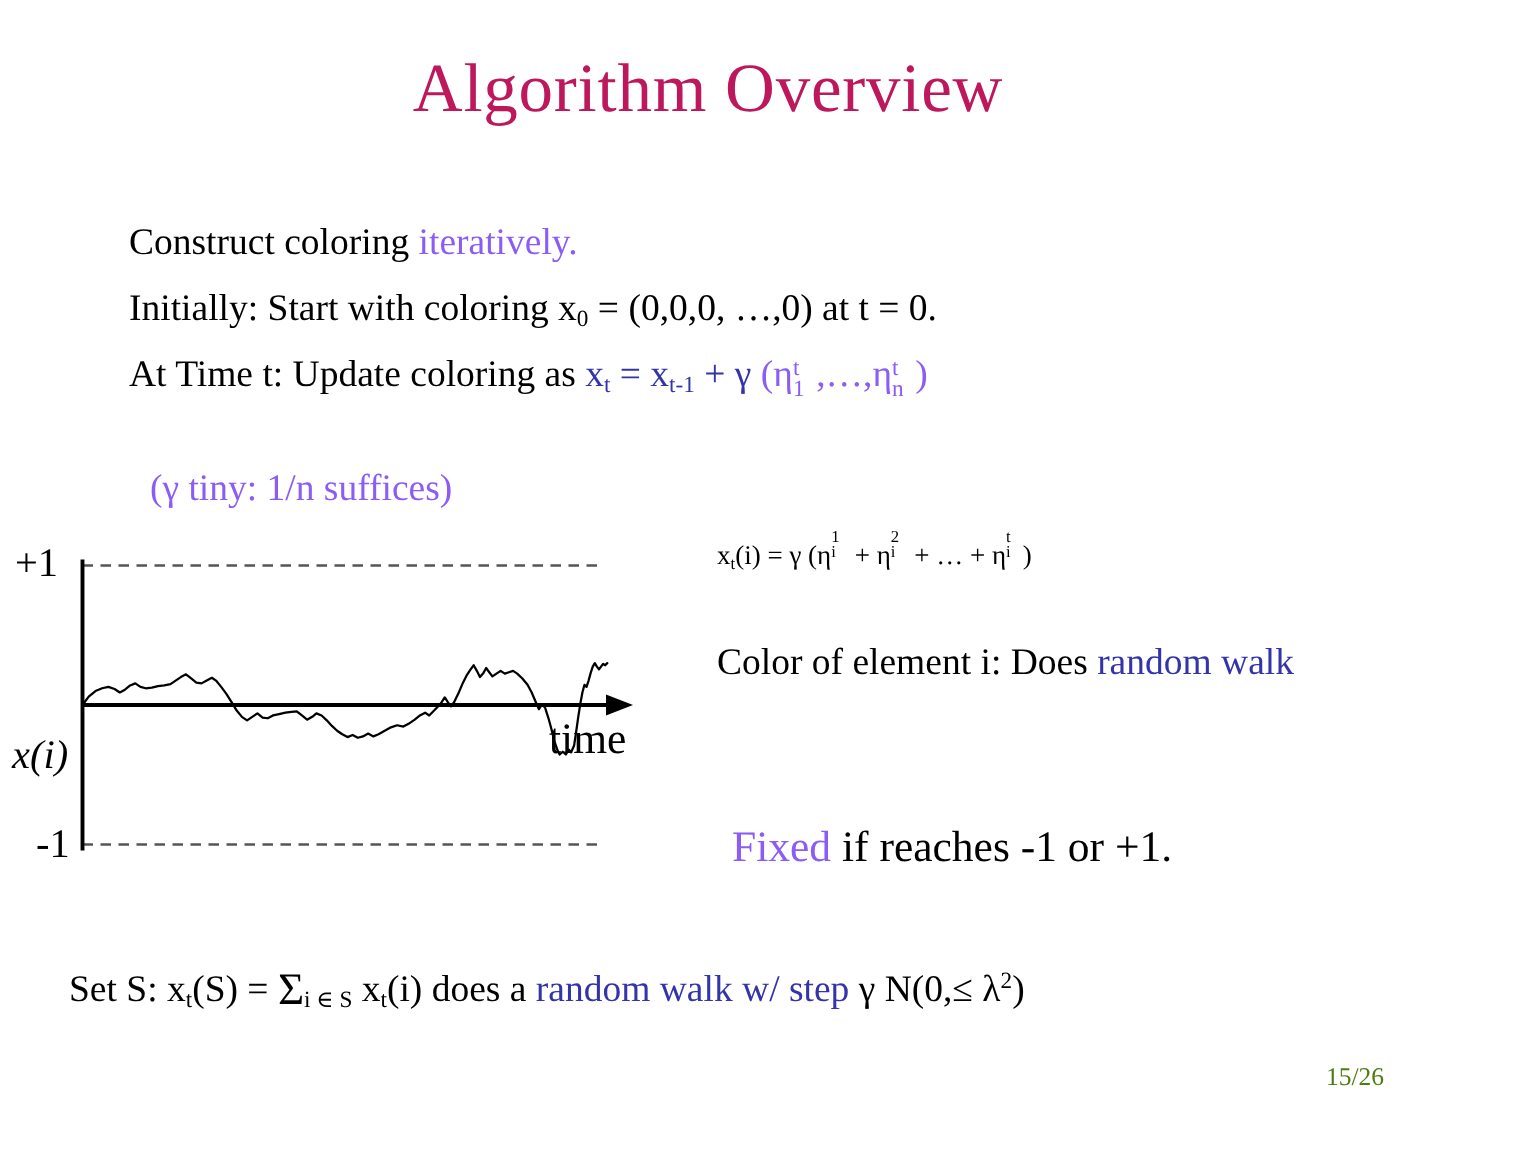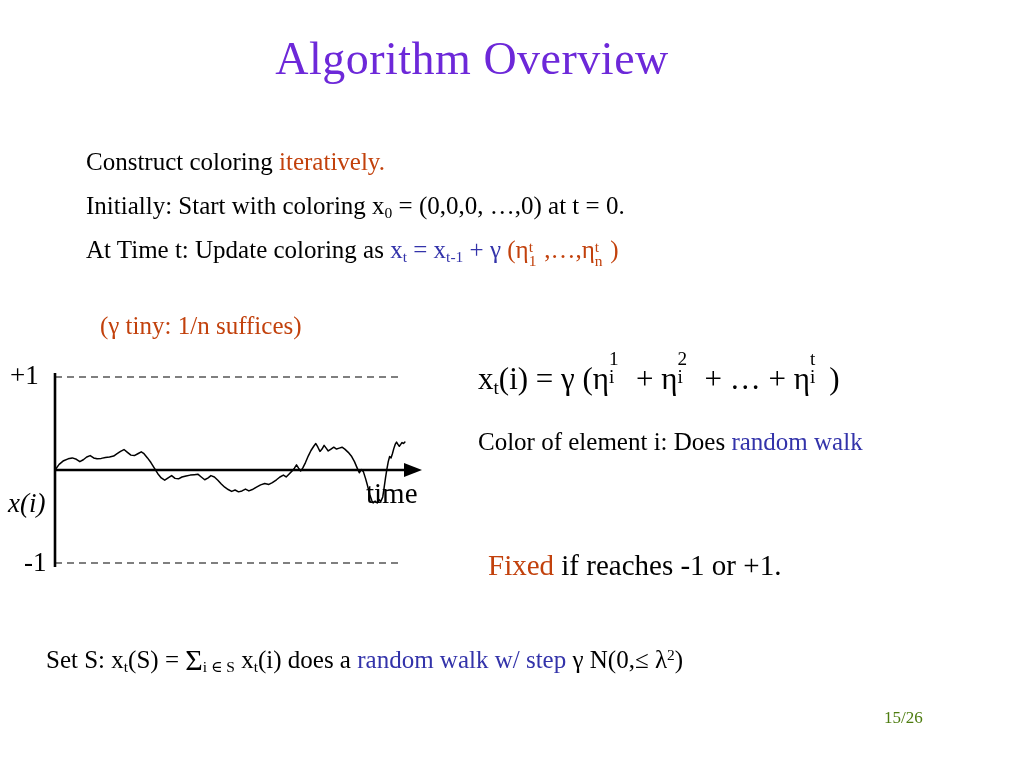--- a/index.html
+++ b/index.html
@@ -21,25 +21,25 @@
   #slide-title {
     position: absolute;
     left: 0;
     top: 34px;
     width: 944px;
     text-align: center;
     font-size: 46px;
     line-height: 1.1;
     letter-spacing: 0.5px;
     font-weight: normal;
-    color: #6d28d9;
-  }
-
-  
-  .red  { color: #c2410c; }
+    color: #be185d;
+  }
+
+  
+  .red  { color: #8b5cf6; }
   .blue { color: #3333aa; }
   .blk  { color: #000000; }
 
   sub, sup {
     font-size: 62%;
     line-height: 0;
   }
   sub { vertical-align: -0.28em; }
   sup { vertical-align: 0.52em; }
   .supsub {
@@ -77,21 +77,21 @@
   #line-gamma-note {
     padding-left: 14px;
     margin-top: 32px;
   }
 
   
   #formula-xt {
     position: absolute;
     left: 478px;
     top: 358px;
-    font-size: 31px;
+    font-size: 18px;
     white-space: nowrap;
   }
   #color-note {
     position: absolute;
     left: 478px;
     top: 424px;
     font-size: 25px;
     line-height: 36px;
     white-space: nowrap;
   }

